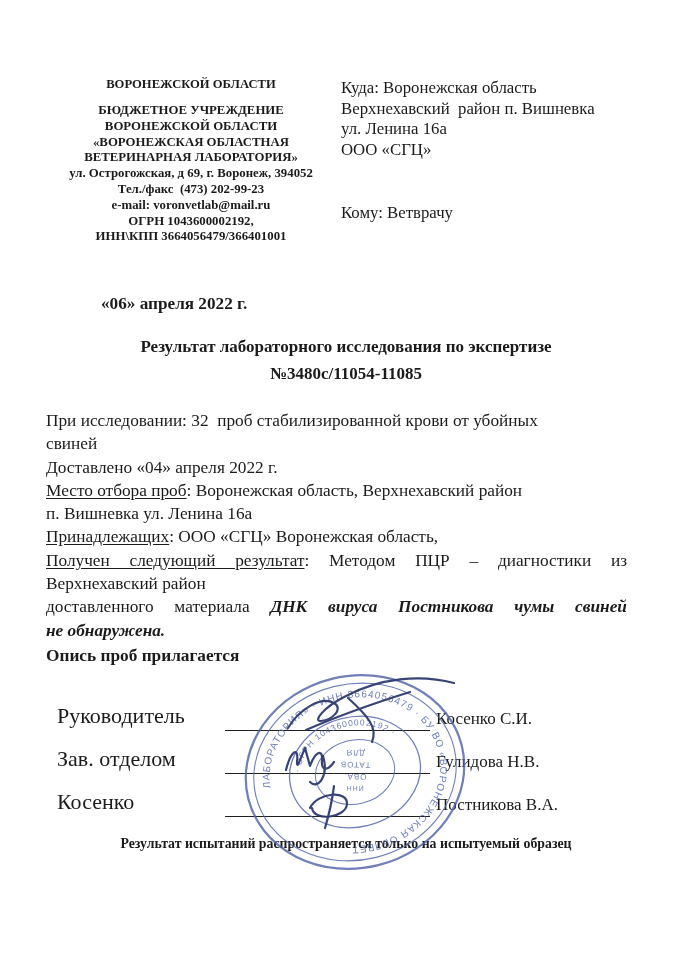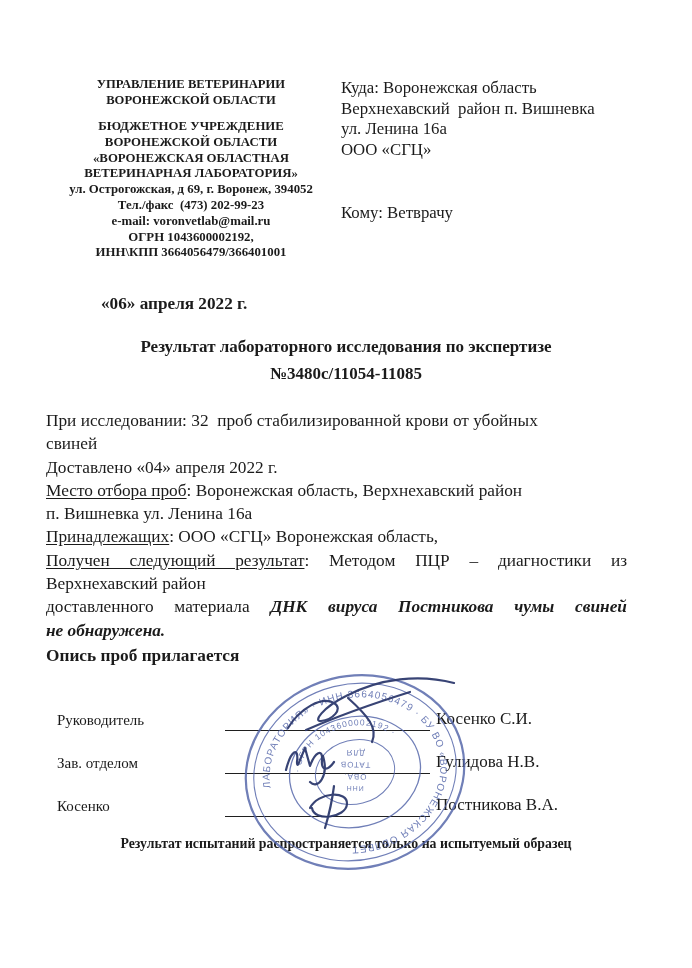--- a/index.html
+++ b/index.html
@@ -18,35 +18,35 @@
   .doc-title{position:absolute; left:30px; top:334px; width:632px; text-align:center;
     font-size:17px; font-weight:bold; line-height:26.5px;}
   .body-text{position:absolute; left:46px; top:409px; width:581px; font-size:17.3px; line-height:23.3px;}
   .body-text .line{white-space:pre-wrap;}
   .body-text .line.just{white-space:normal; text-align:justify; text-align-last:justify;}
   .u{text-decoration:underline; text-underline-offset:2px;}
   .b{font-weight:bold;} .i{font-style:italic;}
   .attach-note{position:absolute; left:46px; top:646px; font-size:17.3px; font-weight:bold;}
   .sig-block{position:absolute; left:57px; top:688px; width:570px;}
   .sig-row{display:flex; align-items:flex-end; height:43px;}
-  .sig-label{width:168px; font-size:15px; margin-bottom:2px;}
+  .sig-label{width:168px; font-size:22px; margin-bottom:2px;}
   .sig-line{width:205px; border-bottom:1.6px solid #1f1f1f; align-self:stretch;}
   .sig-name{margin-left:6px; font-size:17px; margin-bottom:2px;margin-top:37px;}
   .doc-footer{position:absolute; left:0; top:836px; width:692px; text-align:center;
     font-size:13.8px; font-weight:bold;}
   .overlay{position:absolute; left:228px; top:658px; width:252px; height:222px; pointer-events:none;}
   .stamp-text{font-family:"Liberation Sans","DejaVu Sans",sans-serif; letter-spacing:1px;}
 </style>
 </head>
 <body>
 
 <div class="page">
 
   <div class="hdr-left">
-    <div class="grp-a"><div>УПРАВЛЕНИЕ ВЕТЕРИНАРИИ</div><div>ВОРОНЕЖСКОЙ ОБЛАСТИ</div></div>
+    <div class="grp-a"><div>ВОРОНЕЖСКОЙ ОБЛАСТИ</div></div>
     <div class="grp-b"><div>БЮДЖЕТНОЕ УЧРЕЖДЕНИЕ</div><div>ВОРОНЕЖСКОЙ ОБЛАСТИ</div><div>«ВОРОНЕЖСКАЯ ОБЛАСТНАЯ</div><div>ВЕТЕРИНАРНАЯ ЛАБОРАТОРИЯ»</div><div>ул. Острогожская, д 69, г. Воронеж, 394052</div><div>Тел./факс  (473) 202-99-23</div><div>e-mail: voronvetlab@mail.ru</div><div>ОГРН 1043600002192,</div><div>ИНН\КПП 3664056479/366401001</div></div>
   </div>
 
   <div class="hdr-right">
     <div><div>Куда: Воронежская область</div><div>Верхнехавский  район п. Вишневка</div><div>ул. Ленина 16а</div><div>ООО «СГЦ»</div></div>
     <div class="attn">Кому: Ветврачу</div>
   </div>
 
   <div class="doc-date">«06» апреля 2022 г.</div>
 

